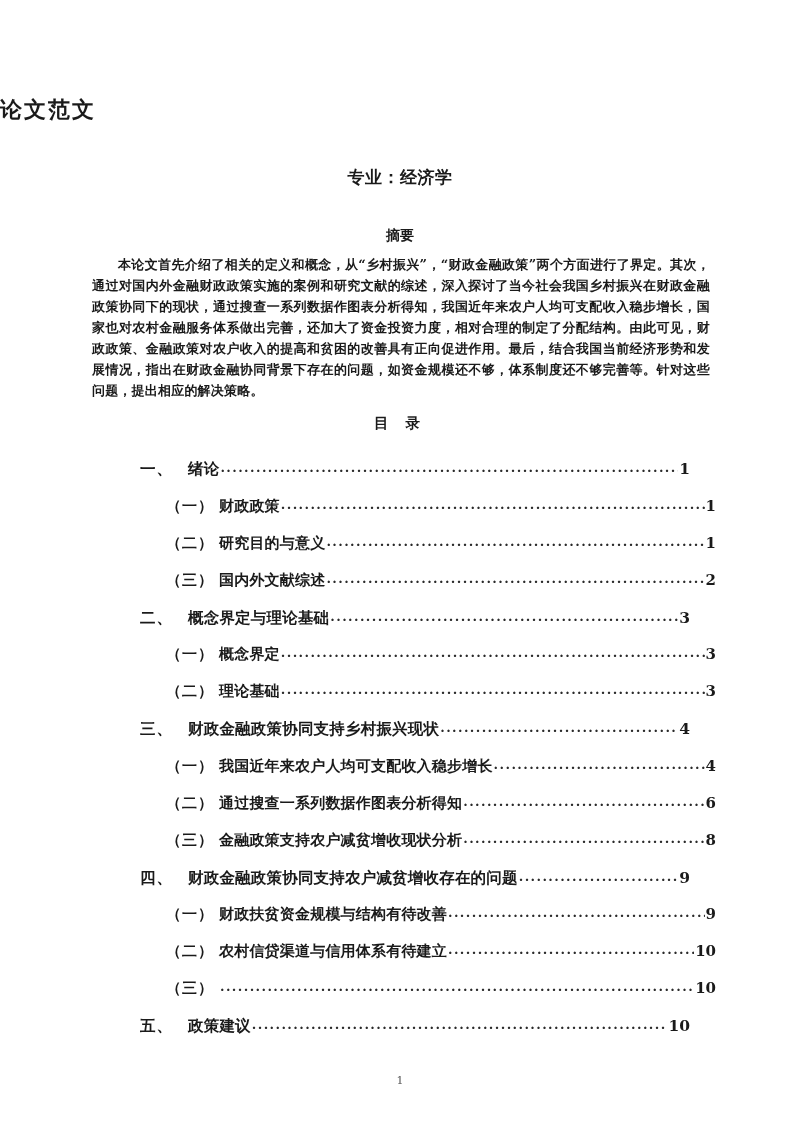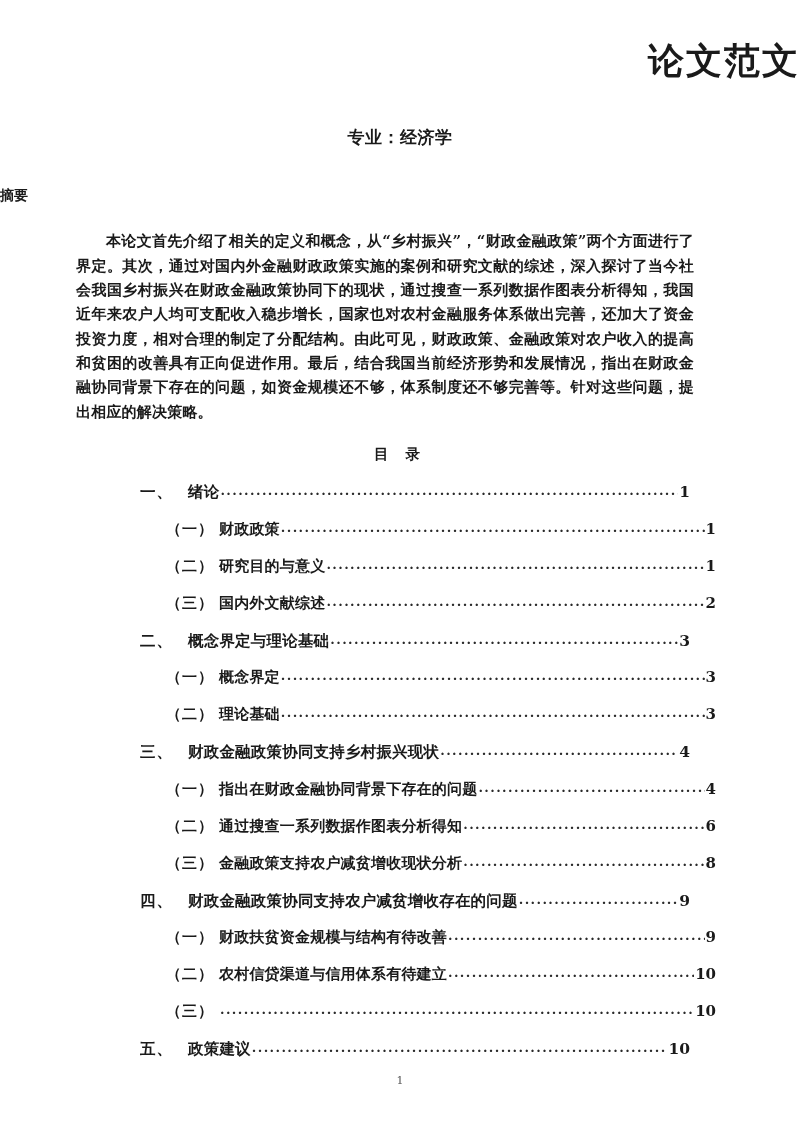--- a/index.html
+++ b/index.html
@@ -20,26 +20,26 @@
   .page {
     position: absolute;
     left: 0; top: 0;
     width: 800px;
     height: 1131px;
     background: #ffffff;
   }
 
   
   .doc-title {
-    text-align: right;
-    font-size: 36px;
+    text-align: left;
+    font-size: 22px;
     font-weight: 700;
     letter-spacing: 2px;
     margin: 0;
-    padding-top: 39px;
+    padding-top: 96px;
     line-height: 1.2;
   }
   .doc-subtitle {
     text-align: center;
     font-size: 17px;
     font-weight: 600;
     letter-spacing: 0.5px;
     margin: 0;
     padding-top: 34px;
     line-height: 1.3;
@@ -48,54 +48,54 @@
     text-align: center;
     font-size: 17px;
     font-weight: 600;
     letter-spacing: 0.5px;
     margin: 12px;
     padding-top: 32px;
     line-height: 1.3;
   }
 
   .section-heading {
-    text-align: left;
+    text-align: center;
     font-size: 14px;
     font-weight: 700;
     margin: 0;
     padding-top: 26px;
     line-height: 1.3;
   }
 
   
   .abstract-body {
-    margin: 16px;
-    padding: 9px 90px 0 60px;
-    font-size: 15px;
+    margin: 0;
+    padding: 9px 90px 0 92px;
+    font-size: 13px;
     font-weight: 600;
     line-height: 1.62;
     text-align: justify;
     text-indent: 2em;
     letter-spacing: 0.2px;
   }
   .keywords {
     margin: 0;
     padding: 1px 90px 0 118px;
     font-size: 14.6px;
     font-weight: 600;
     line-height: 1.62;
     letter-spacing: 0.2px;
   }
 
   
   .toc-heading {
     text-align: center;
     font-size: 14.5px;
     font-weight: 700;
-    margin: 0;
+    margin: 8px;
     padding-top: 4px;
     letter-spacing: 6px;
     line-height: 1.4;
   }
 
   .toc {
     padding: 9px 110px 0 140px;
   }
 
   .toc-row {
@@ -225,21 +225,21 @@
         <span class="toc-page">3</span>
       </div>
       <div class="toc-row lvl1">
         <span class="toc-num">三、</span>
         <span class="toc-label">财政金融政策协同支持乡村振兴现状</span>
         <span class="toc-dots"></span>
         <span class="toc-page">4</span>
       </div>
       <div class="toc-row lvl2">
         <span class="toc-num">（一）</span>
-        <span class="toc-label">指出在财政金融协同背景下存在的问题</span>
+        <span class="toc-label">我国近年来农户人均可支配收入稳步增长</span>
         <span class="toc-dots"></span>
         <span class="toc-page">4</span>
       </div>
       <div class="toc-row lvl2">
         <span class="toc-num">（二）</span>
         <span class="toc-label">通过搜查一系列数据作图表分析得知</span>
         <span class="toc-dots"></span>
         <span class="toc-page">6</span>
       </div>
       <div class="toc-row lvl2">

